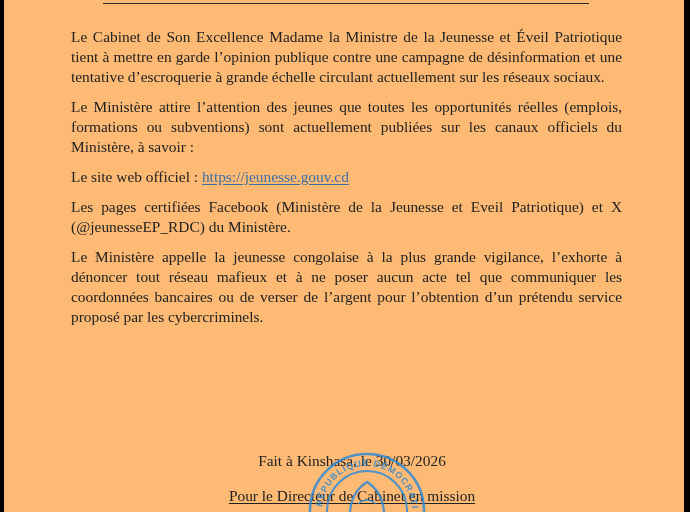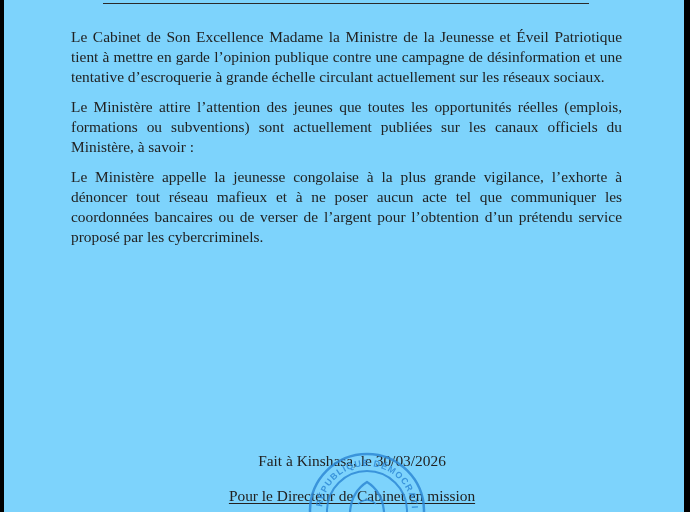--- a/index.html
+++ b/index.html
@@ -9,21 +9,21 @@
       height: 512px;
       overflow: hidden;
       background: #000;
     }
     .page {
       position: absolute;
       left: 4px;
       top: 0;
       width: 680px;
       height: 512px;
-      background: #7dd3fc;
+      background: #fdba74;
       overflow: hidden;
     }
     .heading-remnant {
       position: absolute;
       left: 99px;
       top: 0;
       width: 486px;
       height: 3px;
       border-bottom: 1.5px solid #2a2a2a;
     }
@@ -96,20 +96,22 @@
 
 <div class="page">
 
   <div class="heading-remnant">
     <div class="heading-glyphs">&nbsp;</div>
   </div>
 
   <div class="body-text">
     <p>Le Cabinet de Son Excellence Madame la Ministre de la Jeunesse et Éveil Patriotique tient à mettre en garde l’opinion publique contre une campagne de désinformation et une tentative d’escroquerie à grande échelle circulant actuellement sur les réseaux sociaux.</p>
     <p>Le Ministère attire l’attention des jeunes que toutes les opportunités réelles (emplois, formations ou subventions) sont actuellement publiées sur les canaux officiels du Ministère, à savoir :</p>
+    <p class="last-left"><span>Le site web officiel : </span><a class="link">https://jeunesse.gouv.cd</a></p>
+    <p>Les pages certifiées Facebook (Ministère de la Jeunesse et Eveil Patriotique) et X (@jeunesseEP_RDC) du Ministère.</p>
     <p>Le Ministère appelle la jeunesse congolaise à la plus grande vigilance, l’exhorte à dénoncer tout réseau mafieux et à ne poser aucun acte tel que communiquer les coordonnées bancaires ou de verser de l’argent pour l’obtention d’un prétendu service proposé par les cybercriminels.</p>
   </div>
 
   <div class="closing place-date">Fait à Kinshasa, le 30/03/2026</div>
   <div class="closing signatory">
     <span>Pour le Directeur de Cabinet en mission</span>
   </div>
 
   <svg class="stamp" viewBox="0 0 118 118">
     <defs>

